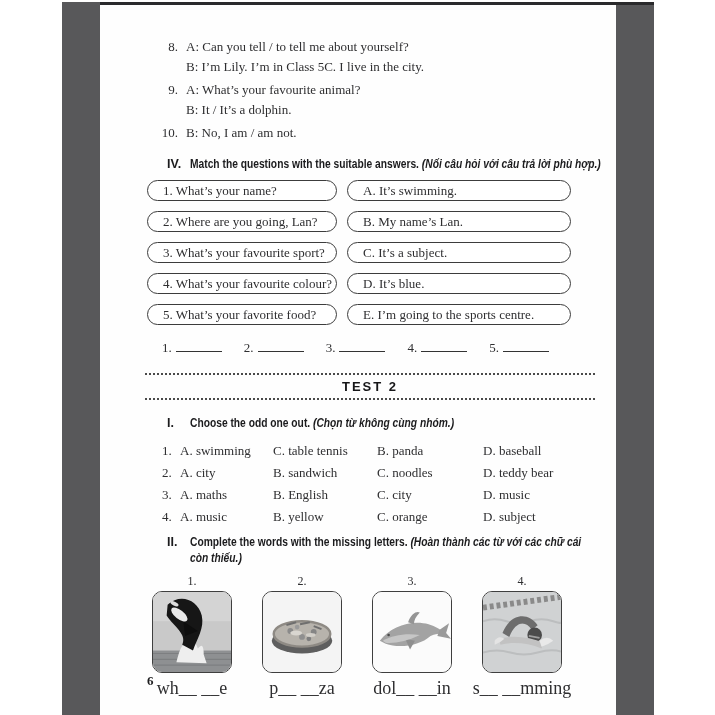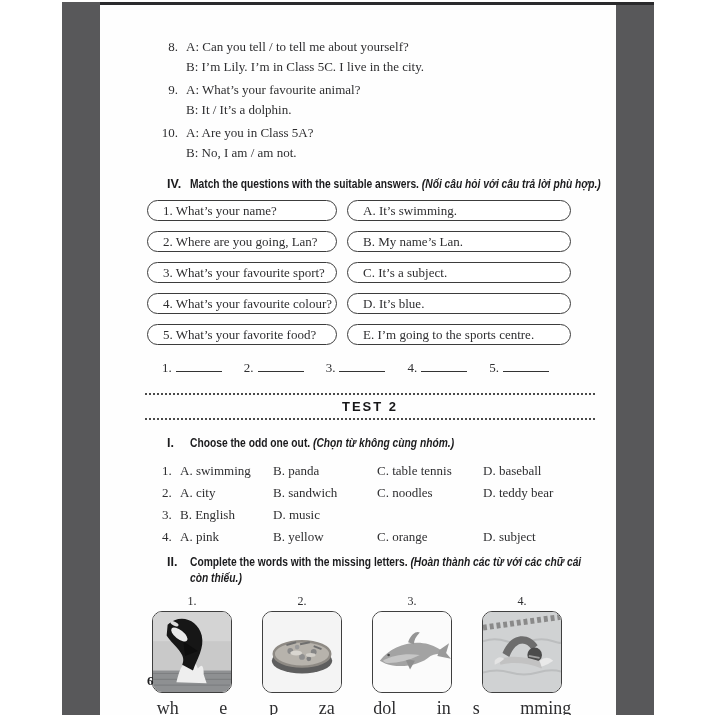--- a/index.html
+++ b/index.html
@@ -83,21 +83,20 @@
       <div class="d-item">
         <span class="d-num">9.</span>
         <div class="d-body">
           <div><span>A: What’s your favourite animal?</span><span class="bold"></span><span></span></div>
           <div><span>B: </span><span class="bold">It / It’s</span><span> a dolphin.</span></div>
         </div>
       </div>
       <div class="d-item">
         <span class="d-num">10.</span>
         <div class="d-body">
-          <div><span>A: Are you in Class 5A?</span><span class="bold"></span><span></span></div>
           <div><span>B: No, I </span><span class="bold">am / am not</span><span>.</span></div>
         </div>
       </div>
     </div>
 
     <div class="sec-head">
       <span class="sec-label">IV.</span>
       <span class="sec-text"><span>Match the questions with the suitable answers.</span> <span class="vi">(Nối câu hỏi với câu trả lời phù hợp.)</span></span>
     </div>
 
@@ -128,39 +127,41 @@
 
     <div class="sec-head" style="margin-top:15px;">
       <span class="sec-label">I.</span>
       <span class="sec-text"><span>Choose the odd one out.</span> <span class="vi">(Chọn từ không cùng nhóm.)</span></span>
     </div>
 
     <div class="odd">
       <div class="odd-row">
         <span>1.</span>
           <span>A. swimming</span>
+          <span>C. table tennis</span>
           <span>B. panda</span>
-          <span>C. table tennis</span>
           <span>D. baseball</span>
       </div>
       <div class="odd-row">
         <span>2.</span>
           <span>A. city</span>
           <span>B. sandwich</span>
           <span>C. noodles</span>
           <span>D. teddy bear</span>
       </div>
       <div class="odd-row">
         <span>3.</span>
+          <span>A. maths</span>
           <span>B. English</span>
+          <span>C. city</span>
           <span>D. music</span>
       </div>
       <div class="odd-row">
         <span>4.</span>
-          <span>A. pink</span>
+          <span>A. music</span>
           <span>B. yellow</span>
           <span>C. orange</span>
           <span>D. subject</span>
       </div>
     </div>
 
     <div class="sec-head" style="margin-top:6px;">
       <span class="sec-label">II.</span>
       <span class="sec-text2">
         <div class="sec-line"><span>Complete the words with the missing letters.</span> <span class="vi">(Hoàn thành các từ với các chữ cái</span></div>

